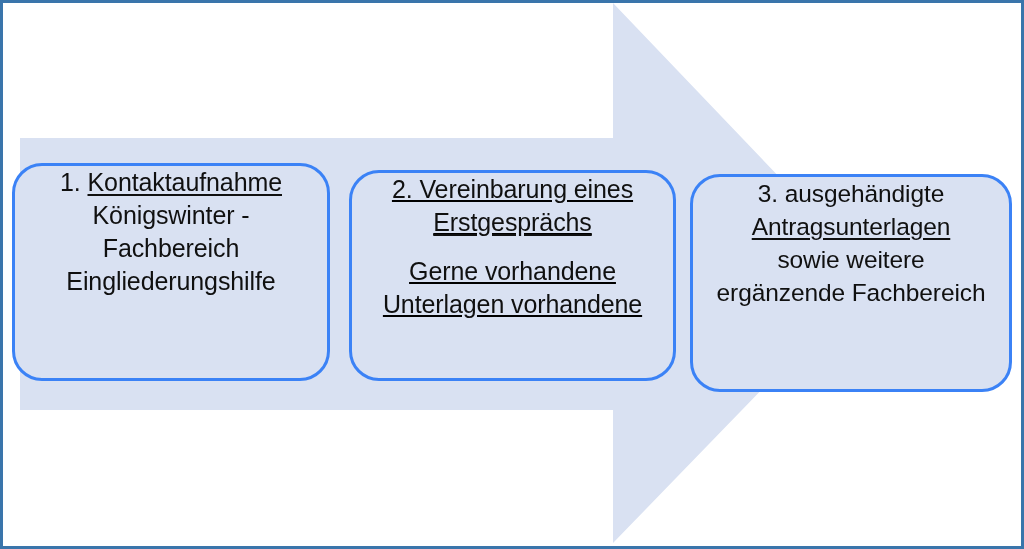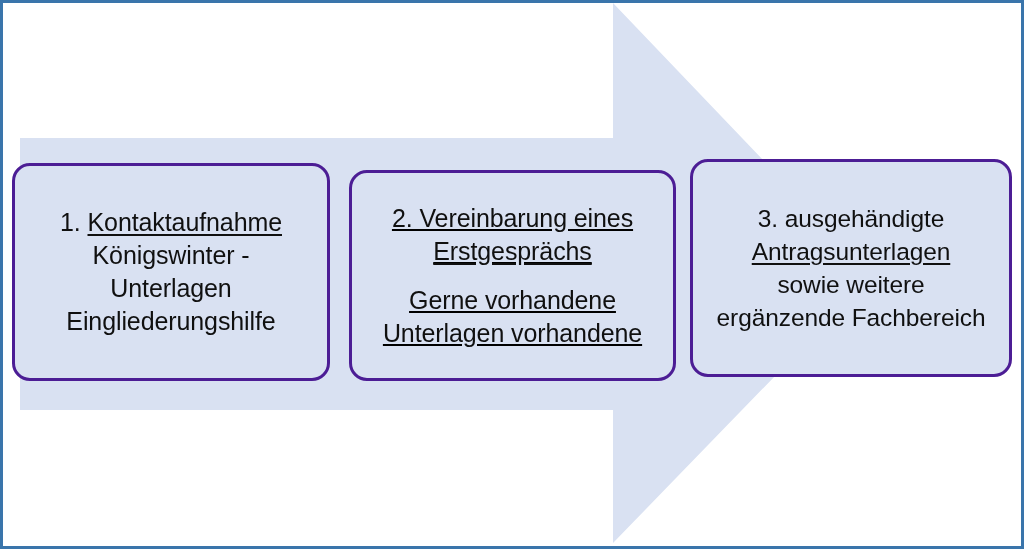--- a/index.html
+++ b/index.html
@@ -41,25 +41,24 @@
     width: 1024px;
     height: 549px;
     z-index: 1;
   }
 
   
   .step-box {
     position: absolute;
     box-sizing: border-box;
     background: #d9e1f2;
-    border: 3px solid #4c1d95;
-    border-radius: 18px;
+    border: 3px solid #3b82f6;
+    border-radius: 30px;
     z-index: 20;
     display: flex;
-    align-items: center;
     justify-content: center;
   }
 
   .step-text {
     width: 100%;
     text-align: center;
     color: #101010;
     font-size: 24.5px;
     line-height: 33px;
     font-family: "Liberation Sans", sans-serif;
@@ -68,40 +67,40 @@
     box-sizing: border-box;
     white-space: nowrap;
   }
 
   .step-text .ln { display: block; }
   .step-text .ln.blank { height: 16px; }
   .step-text .u { text-decoration: underline; text-underline-offset: 3px; }
 
   #box-1 { left: 12px;  top: 163px; width: 318px; height: 218px; }
   #box-2 { left: 349px; top: 170px; width: 327px; height: 211px; text-decoration: underline; }
-  #box-3 { left: 690px; top: 159px; width: 322px; height: 218px; }
+  #box-3 { left: 690px; top: 174px; width: 322px; height: 218px; }
 
   #box-1 .step-text { font-size: 25px; }
   #box-2 .step-text { font-size: 25px; }
   #box-3 .step-text { font-size: 24.5px; }
 </style>
 </head>
 <body>
 
 <div id="canvas">
 
   <svg id="arrow-layer" viewBox="0 0 1024 549" width="1024" height="549" xmlns="http://www.w3.org/2000/svg">
     <polygon points="20,138 613,138 613,3 873,275 613,543 613,410 20,410" fill="#d9e1f2"></polygon>
   </svg>
 
   <div class="step-box" id="box-1">
     <div class="step-text">
       <span class="ln"><span>1. </span><span class="u">Kontaktaufnahme</span></span>
       <span class="ln">Königswinter -</span>
-      <span class="ln">Unterlagen</span>
+      <span class="ln">Fachbereich</span>
       <span class="ln">Eingliederungshilfe</span>
     </div>
   </div>
 
   <div class="step-box" id="box-2">
     <div class="step-text">
       <span class="ln">2. Vereinbarung eines</span>
       <span class="ln"><span class="u">Erstgesprächs</span></span>
       <span class="ln blank"></span>
       <span class="ln">Gerne vorhandene</span>

